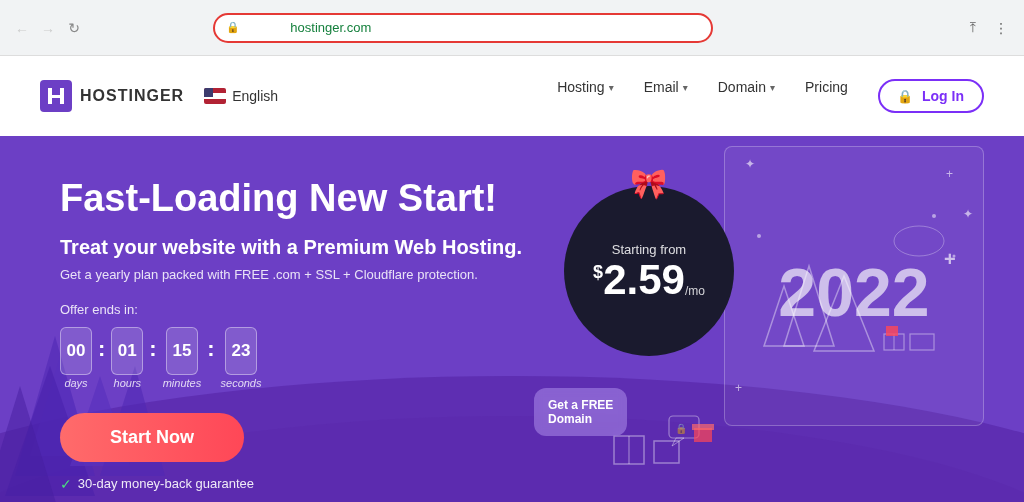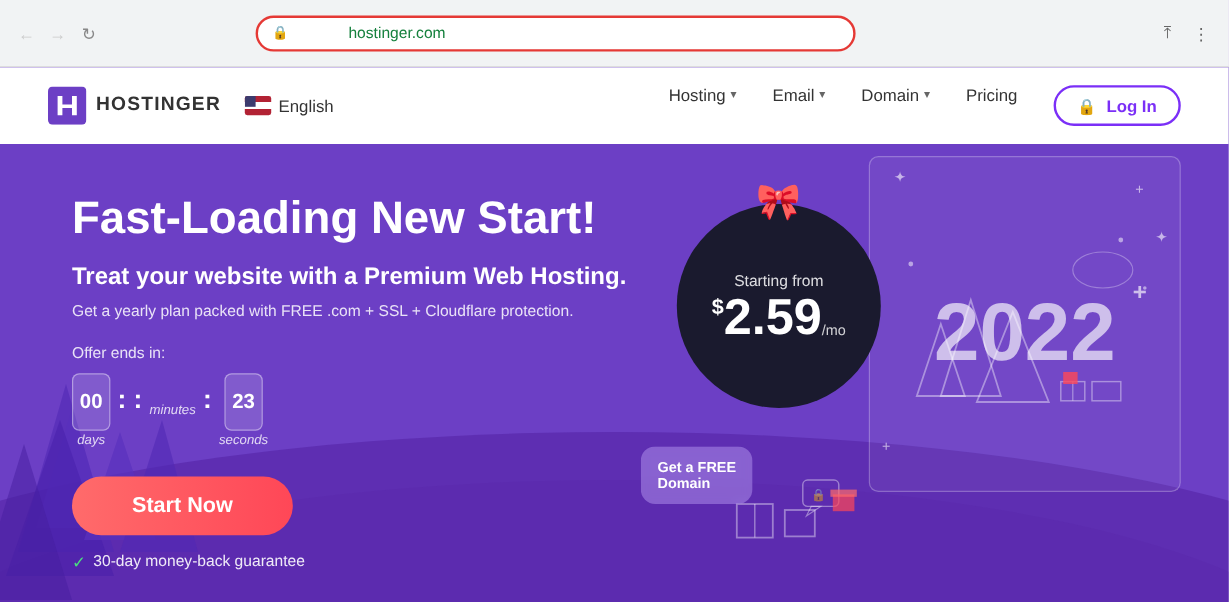--- a/index.html
+++ b/index.html
@@ -78,21 +78,21 @@
     .page {
       background: #6c3fc5;
       height: 446px;
       position: relative;
       overflow: hidden;
     }
 
     
     .navbar {
       background: white;
-      height: 64px;
+      height: 80px;
       display: flex;
       align-items: center;
       padding: 0 40px;
       position: relative;
       z-index: 10;
     }
     .logo-area {
       display: flex;
       align-items: center;
       gap: 8px;
@@ -451,22 +451,27 @@
       <p class="hero-desc">Get a yearly plan packed with FREE .com + SSL + Cloudflare protection.</p>
       <p class="offer-label">Offer ends in:</p>
 
       
       <div class="countdown">
         <div class="countdown-item">
           <div class="countdown-box">00</div>
           <span class="countdown-label">days</span>
         </div>
         <span class="countdown-sep">:</span>
+        <div class="countdown-item">
+          <div class="countdown-box">01</div>
+          <span class="countdown-label">hours</span>
+        </div>
         <span class="countdown-sep">:</span>
         <div class="countdown-item">
+          <div class="countdown-box">15</div>
           <span class="countdown-label">minutes</span>
         </div>
         <span class="countdown-sep">:</span>
         <div class="countdown-item">
           <div class="countdown-box">23</div>
           <span class="countdown-label">seconds</span>
         </div>
       </div>
 
       

